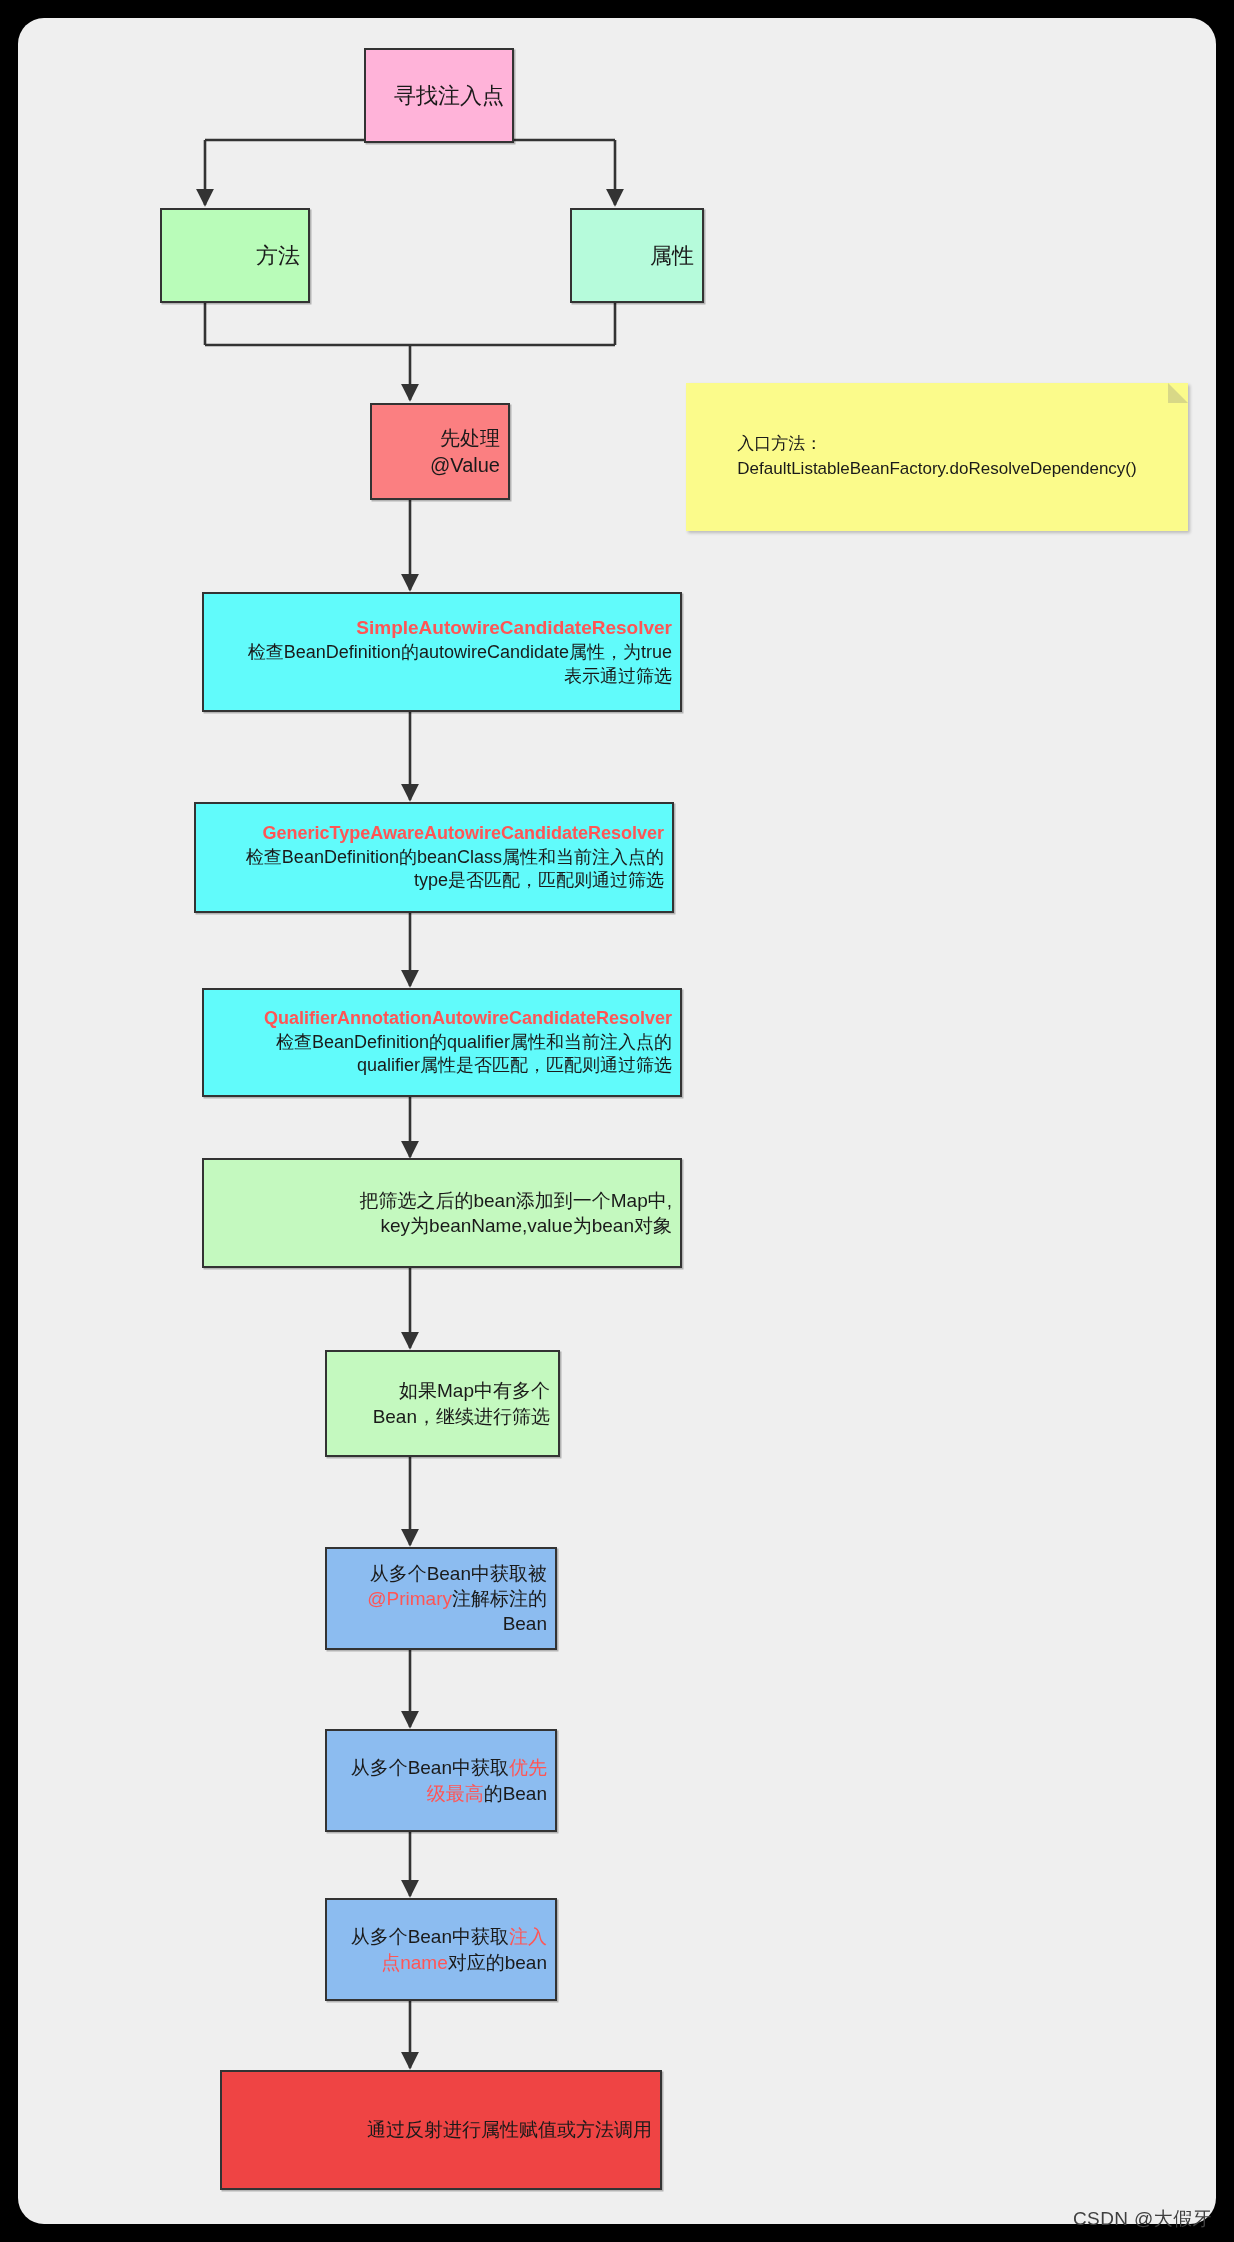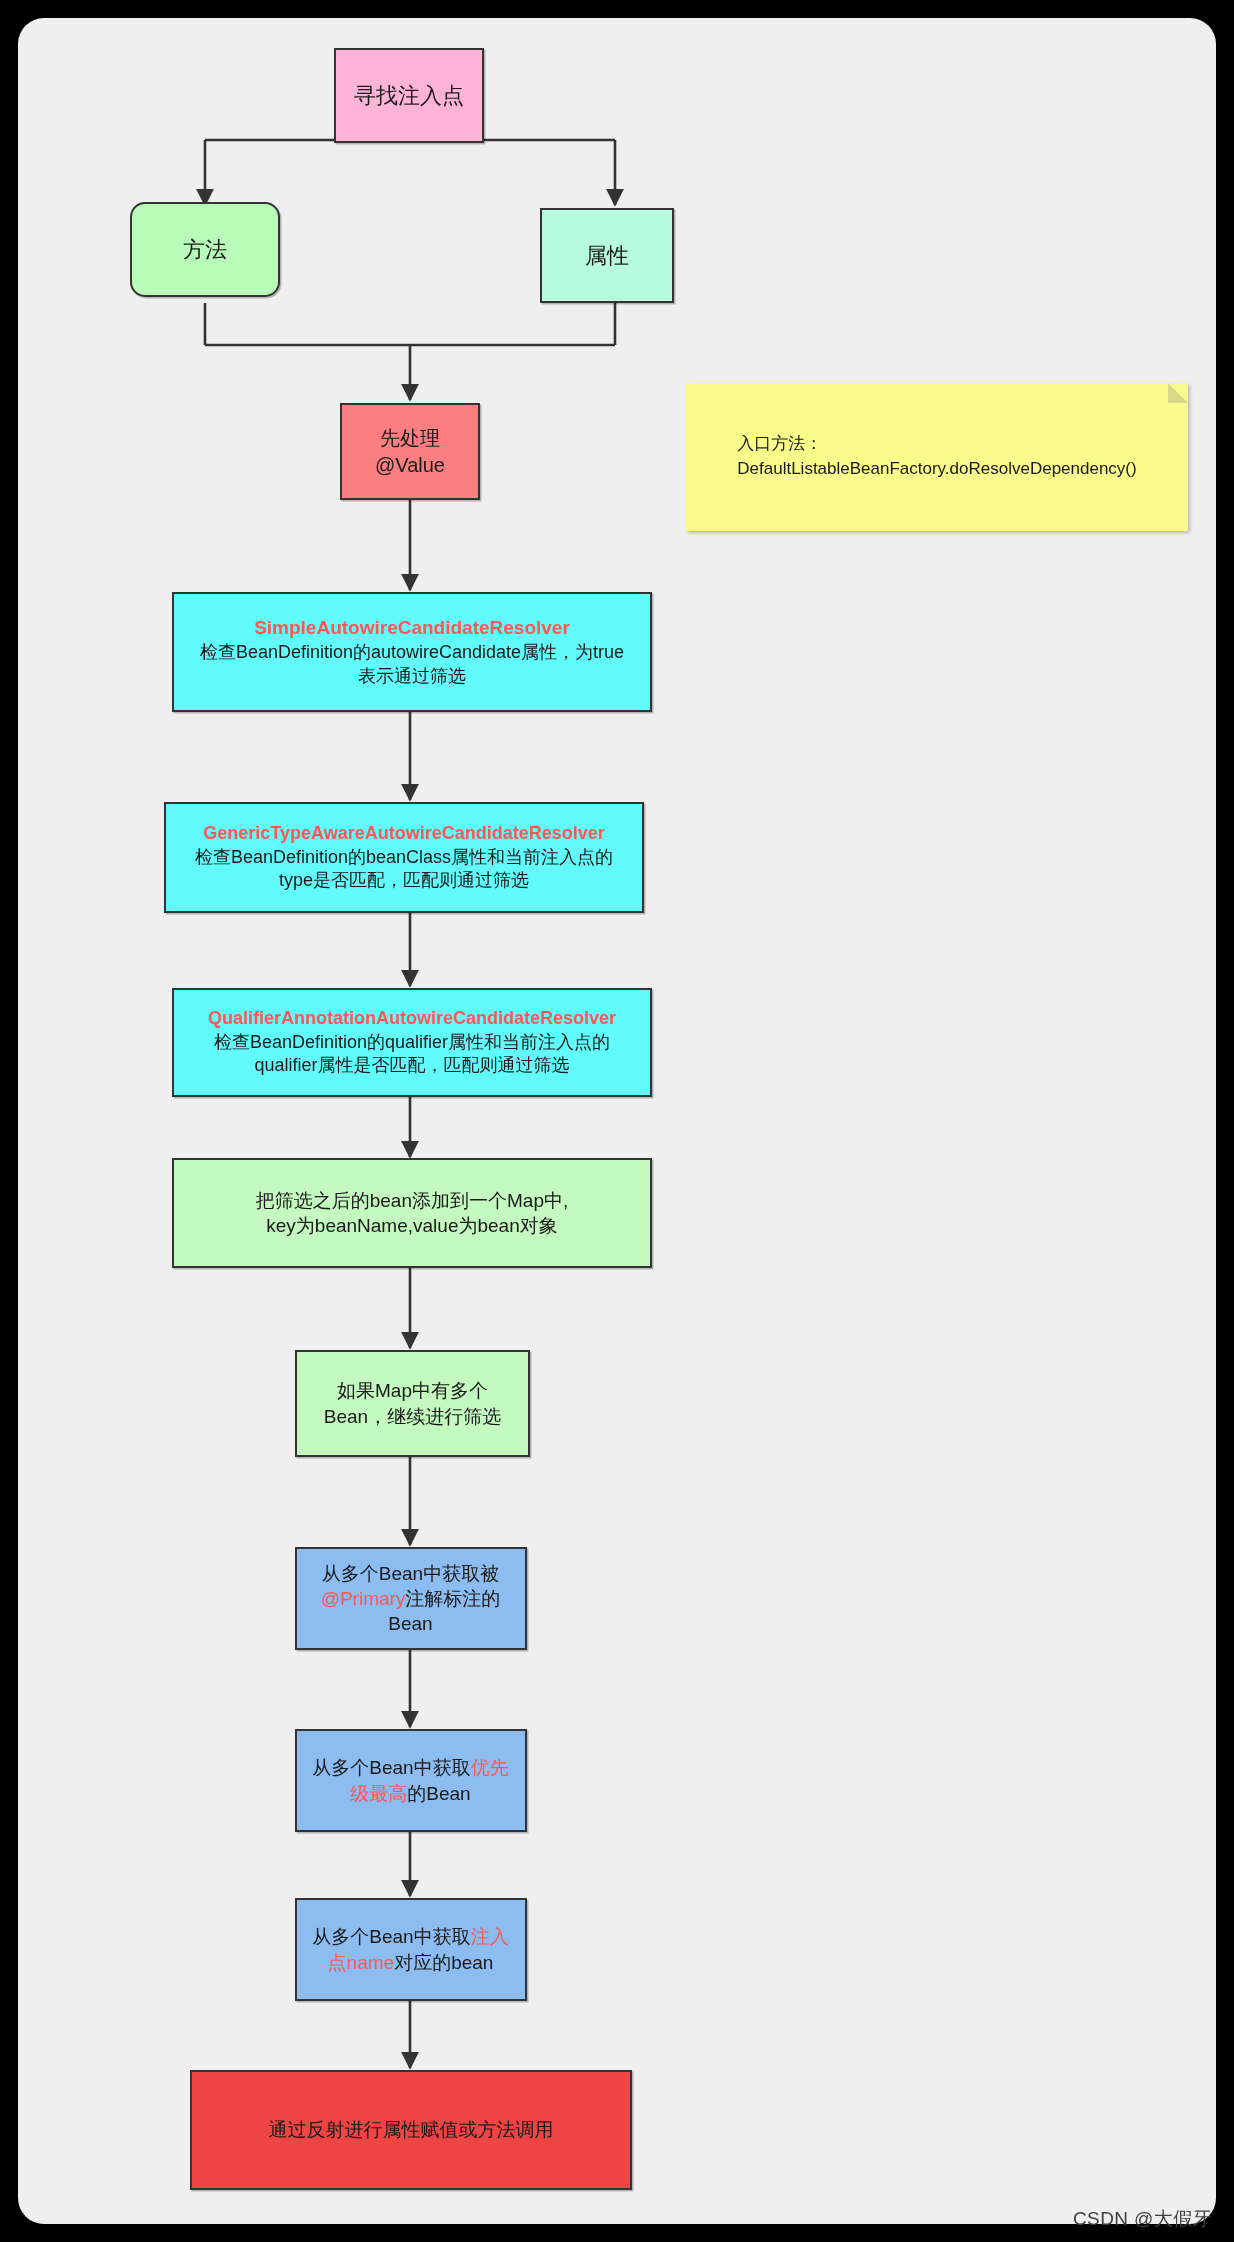--- a/index.html
+++ b/index.html
@@ -36,25 +36,26 @@
     height: 2242px;
     pointer-events: none;
   }
 
   .node {
     position: absolute;
     border: 2.5px solid #333333;
     display: flex;
     align-items: center;
     justify-content: center;
-    text-align: center;
+    text-align: right;
     color: #1a1a1a;
     line-height: 1.32;
     padding: 4px 8px;
     box-shadow: 1.5px 1.5px 0 rgba(0,0,0,0.25);
+    margin-left: 30px;
   }
   .node .txt { width: 100%; }
 
   .fill-pink   { background: #ffb3d9; }
   .fill-green  { background: #b9fcb9; }
   .fill-mint   { background: #b6fbdb; }
   .fill-red    { background: #fb7f81; }
   .fill-cyan   { background: #61fbfb; }
   .fill-lgreen { background: #c4f9bf; }
   .fill-blue   { background: #8cbcf0; padding-left: 7px; }
@@ -138,21 +139,21 @@
     <path d="M 410 1832 L 410 1896" marker-end="url(#arrow)"></path>
 
     <path d="M 410 2001 L 410 2068" marker-end="url(#arrow)"></path>
   </g>
 </svg>
 
 <div class="node fill-pink fs22" style="left:334px; top:48px; width:150px; height:95px;">
   <span class="txt">寻找注入点</span>
 </div>
 
-<div class="node fill-green fs22" style="left:130px; top:202px; width:150px; height:95px;border-radius:15px;">
+<div class="node fill-green fs22" style="left:130px; top:208px; width:150px; height:95px;">
   <span class="txt">方法</span>
 </div>
 
 <div class="node fill-mint fs22" style="left:540px; top:208px; width:134px; height:95px;">
   <span class="txt">属性</span>
 </div>
 
 <div class="node fill-red fs20" style="left:340px; top:403px; width:140px; height:97px;">
   <span class="txt">
     <span>先处理</span><br>

